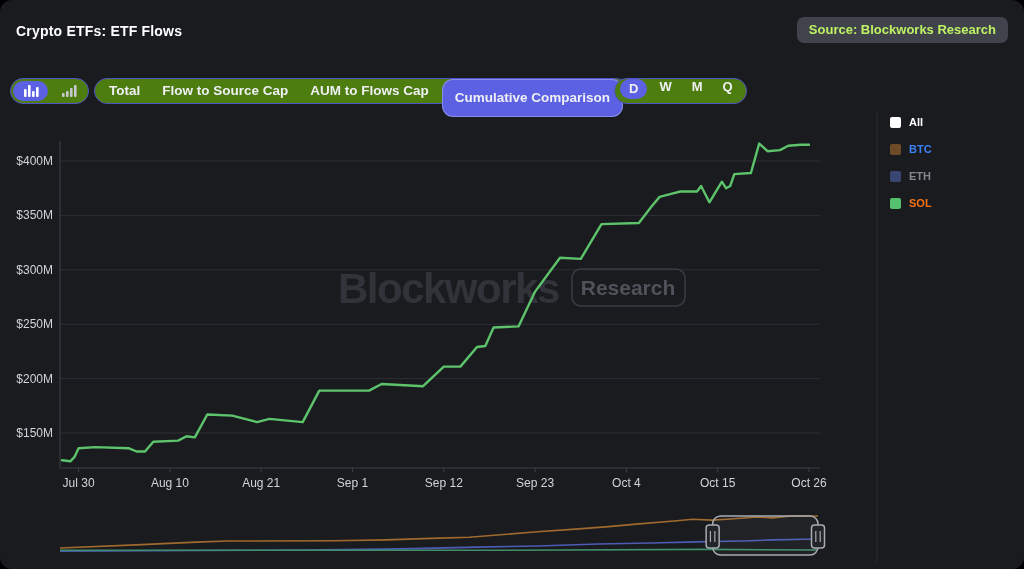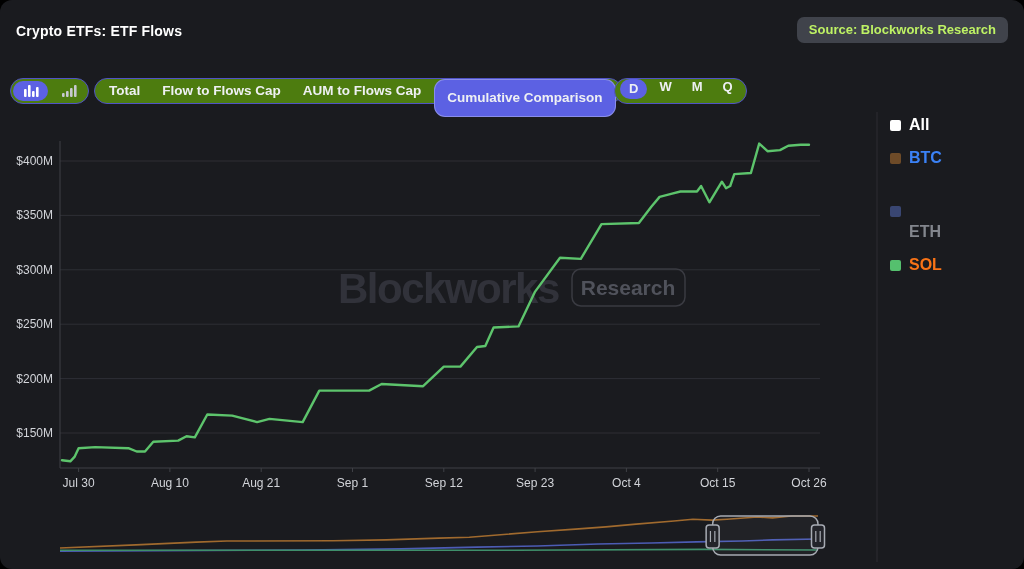--- a/index.html
+++ b/index.html
@@ -13,21 +13,21 @@
   .icon-btn.sel{background:#5c61e3;}
   .g-tabs{left:94px;padding:0 3px;}
   .tab{padding:0 11px;font-size:13.5px;font-weight:bold;color:#eef0f3;height:26px;line-height:24px;cursor:pointer;white-space:nowrap;}
   .tab.sel{background:#5c61e3;border:1px solid rgba(255,255,255,.28);border-radius:11px;height:20px;line-height:20px;margin:0 2px;padding:8px 12px;box-sizing:content-box;}
   .g-interval{left:614px;padding:0 3px;}
   .ibtn{padding:0 10px;font-size:13px;font-weight:bold;color:#eef0f3;cursor:pointer;}
   .ibtn.sel{background:#5c61e3;border-radius:10px;height:20px;line-height:20px;padding:0 9px;margin:0 2px;}
   .legend{position:absolute;left:890px;top:116px;}
   .legend-item{display:flex;align-items:center;gap:8px;margin-bottom:15px;cursor:pointer;}
   .swatch{width:11px;height:11px;border-radius:2px;flex:0 0 auto;}
-  .legend-label{font-size:16px;font-weight:bold;}
+  .legend-label{font-size:11px;font-weight:bold;}
   svg.chart{position:absolute;left:0;top:0;}
 </style>
 </head>
 <body>
 
 <div class="card">
 
   <svg class="chart" width="1024" height="569" viewBox="0 0 1024 569">
       <line x1="60" y1="433" x2="820" y2="433" stroke="#2e2f35" stroke-width="1"></line>
       <text x="53" y="437" fill="#d2d4d9" font-size="12" text-anchor="end">$150M</text>
@@ -95,21 +95,21 @@
         <rect x="1" y="9" width="2.6" height="4" rx="1" fill="#c7c9cf"></rect>
         <rect x="5" y="7" width="2.6" height="6" rx="1" fill="#c7c9cf"></rect>
         <rect x="9" y="4" width="2.6" height="9" rx="1" fill="#c7c9cf"></rect>
         <rect x="13" y="1" width="2.6" height="12" rx="1" fill="#c7c9cf"></rect>
       </svg>
     </div>
   </div>
 
   <div class="tool-group g-tabs">
     <div class="tab">Total</div>
-    <div class="tab">Flow to Flows Cap</div>
+    <div class="tab">Flow to Source Cap</div>
     <div class="tab">AUM to Flows Cap</div>
     <div class="tab sel">Cumulative Comparison</div>
   </div>
 
   <div class="tool-group g-interval">
     <div class="ibtn sel">D</div>
     <div class="ibtn">W</div>
     <div class="ibtn">M</div>
     <div class="ibtn">Q</div>
   </div>
@@ -118,21 +118,21 @@
     <div class="legend-item">
       <span class="swatch" style="background: rgb(255, 255, 255);"></span>
       <span class="legend-label" style="color: rgb(255, 255, 255);">All</span>
     </div>
     <div class="legend-item">
       <span class="swatch" style="background: rgb(110, 75, 40);"></span>
       <span class="legend-label" style="color: #3b82f6;">BTC</span>
     </div>
     <div class="legend-item">
       <span class="swatch" style="background: rgb(57, 70, 114);"></span>
-      <span class="legend-label" style="color: rgb(131, 134, 141); margin-top: 41px;">ETH</span>
+      <span class="legend-label" style="color: rgb(131, 134, 141);">ETH</span>
     </div>
     <div class="legend-item">
       <span class="swatch" style="background: rgb(85, 192, 110);"></span>
       <span class="legend-label" style="color: #f97316;">SOL</span>
     </div>
   </div>
 
 </div>
 
 </body></html>

